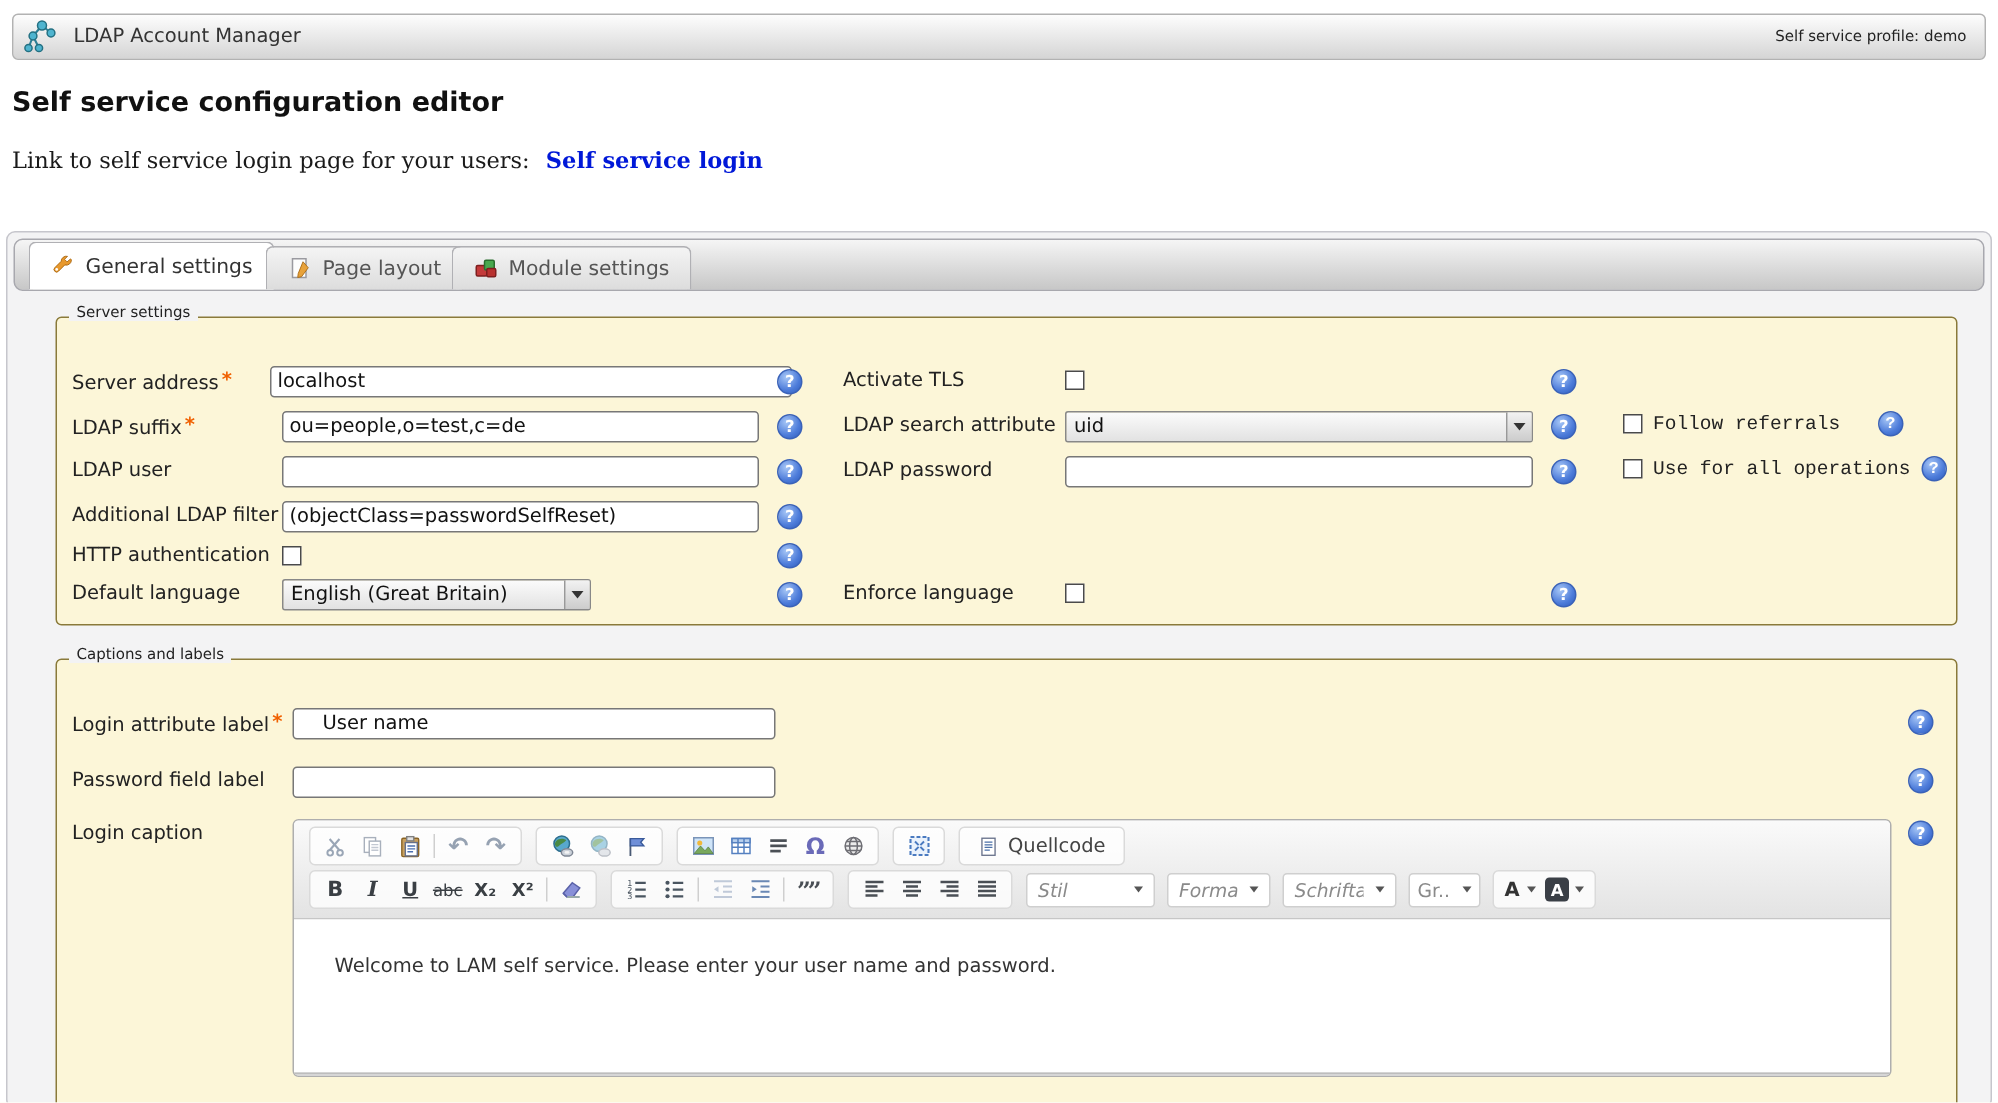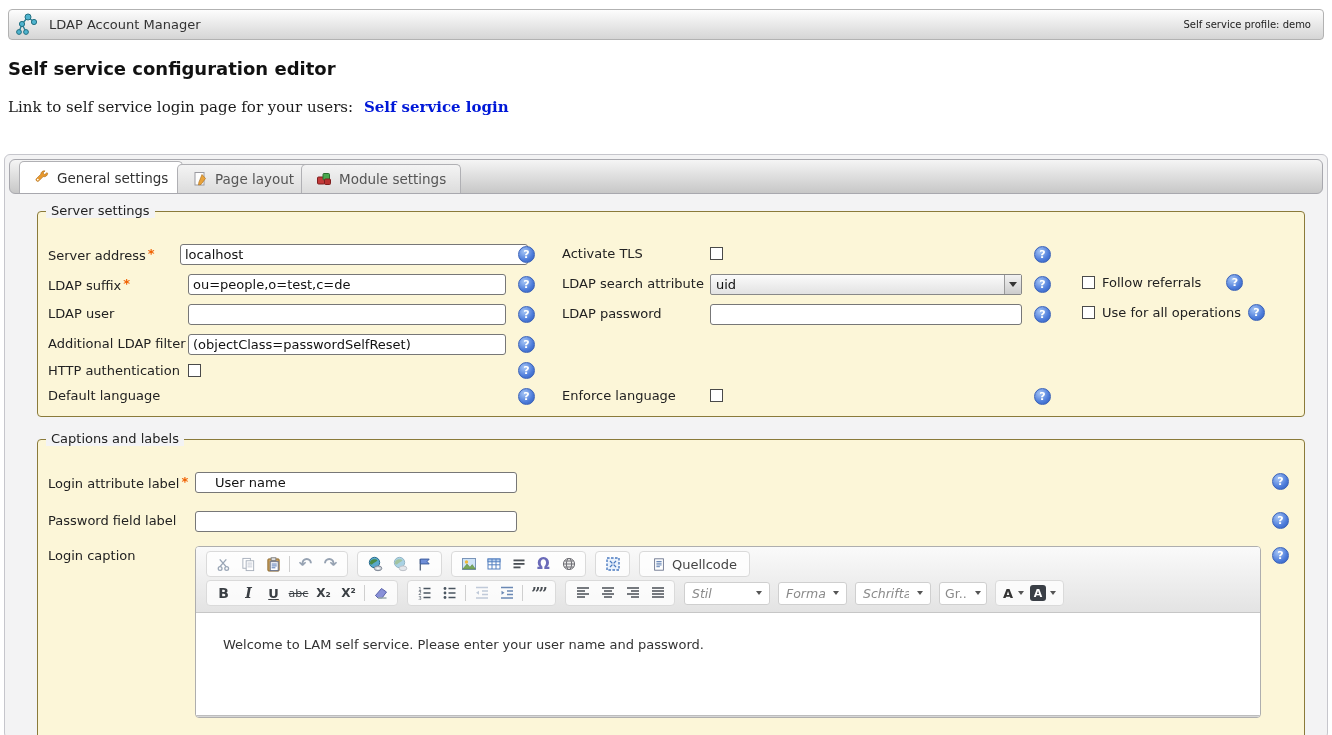--- a/index.html
+++ b/index.html
@@ -33,42 +33,42 @@
   }
   .tab {
     position:absolute; bottom:0; display:flex; align-items:center; gap:7px;
     padding:0 14px; font-size:13.5px; border:1px solid #b0b0b4; border-bottom:none;
     border-radius:5px 5px 0 0; cursor:default; white-space:nowrap;
   }
   .tab.active { height:32px; background:#fff; color:#333; }
   .tab.inactive { height:29px; background:linear-gradient(#f4f4f4,#dcdcdc); color:#555; }
   
   .fs { position:absolute; border:1px solid #8a7a3a; border-radius:4px; background:#fcf6d8; }
-  .fs .leg { position:absolute; top:-9px; left:8px; background:#f3f3f4; padding:0 5px; font-size:13px; color:#222; white-space:nowrap; }
+  .fs .leg { position:absolute; top:-9px; left:8px; background:#f3f3f4; padding:0 5px; font-size:10px; color:#222; white-space:nowrap; }
   .lbl { position:absolute; height:20px; line-height:20px; font-size:13px; color:#222; white-space:nowrap; }
   .req { color:#f06000; font-weight:bold; font-size:13px; vertical-align:2px; margin-left:2px; }
   .inp {
     position:absolute; height:21px; border:1px solid #777; border-radius:3px; background:#fff;
     font-family:inherit; font-size:13px; color:#111; padding:0 4px;
   }
   .chk { position:absolute; width:13px; height:13px; border:1px solid #4a4a4a; background:#fff; }
   .sel {
     position:absolute; height:21px; border:1px solid #888; border-radius:2px;
     background:linear-gradient(#fbfbfb,#e2e2e2); display:flex; align-items:center;
   }
   .sel .stxt { flex:1; padding:0 5px; font-size:13px; color:#111; white-space:nowrap; overflow:hidden; }
   .sel .sbtn { width:17px; height:100%; border-left:1px solid #999; background:linear-gradient(#f2f2f2,#cccccc); display:flex; align-items:center; justify-content:center; }
   .tri { width:0; height:0; border-left:4px solid transparent; border-right:4px solid transparent; border-top:5px solid #333; }
   .help {
     position:absolute; width:17px; height:17px; border-radius:50%;
     background:radial-gradient(circle at 35% 30%, #a6c6f6, #4d7cda 60%, #2f5cbb);
     border:1px solid #3a62b8; color:#fff; font-weight:bold; font-size:11px;
     display:flex; align-items:center; justify-content:center;
   }
-  .fr-row { position:absolute; display:flex; align-items:center; gap:7px; }
+  .fr-row { position:absolute; display:flex; align-items:center; gap:7px;font-family:Liberation Mono, monospace; }
   .fr-row .chk2 { width:13px; height:13px; border:1px solid #4a4a4a; background:#fff; flex:0 0 auto; }
   .fr-row .help2 { position:static; }
   
   .cke { position:absolute; border:1px solid #aeaeae; border-radius:4px; background:#fff; overflow:hidden; }
   .cke-top { background:linear-gradient(#fafafa,#e3e3e3); border-bottom:1px solid #c6c6c6; padding:4px 10px 3px 10px; }
   .tb-row { display:flex; align-items:center; margin-bottom:3px; }
   .tb-grp {
     display:inline-flex; align-items:center; background:rgba(255,255,255,.78);
     border:1px solid #dadada; border-radius:4px; padding:1px 4px; margin-right:9px; height:26px;
   }
@@ -176,20 +176,26 @@
 
       <span class="lbl" style="left:10px;top:122px">Additional LDAP filter</span>
       <input class="inp" style="left: 150px; top: 122px; width: 318px;" value="(objectClass=passwordSelfReset)">
       <span class="help" style="left:480px;top:124px">?</span>
 
       <span class="lbl" style="left:10px;top:149px">HTTP authentication</span>
       <span class="chk" style="left:150px;top:152px"></span>
       <span class="help" style="left:480px;top:150px">?</span>
 
       <span class="lbl" style="left:10px;top:174px">Default language</span>
+      <div class="sel" style="left:150px;top:174px;width:206px">
+        <span class="stxt">English (Great Britain)</span>
+        <span class="sbtn">
+            <span class="tri"></span>
+          </span>
+      </div>
       <span class="help" style="left:480px;top:176px">?</span>
 
       <span class="lbl" style="left:524px;top:32px">Activate TLS</span>
       <span class="chk" style="left:672px;top:35px"></span>
       <span class="help" style="left:996px;top:34px">?</span>
 
       <span class="lbl" style="left:524px;top:62px">LDAP search attribute</span>
       <div class="sel" style="left:672px;top:62px;width:312px">
         <span class="stxt">uid</span>
         <span class="sbtn">

